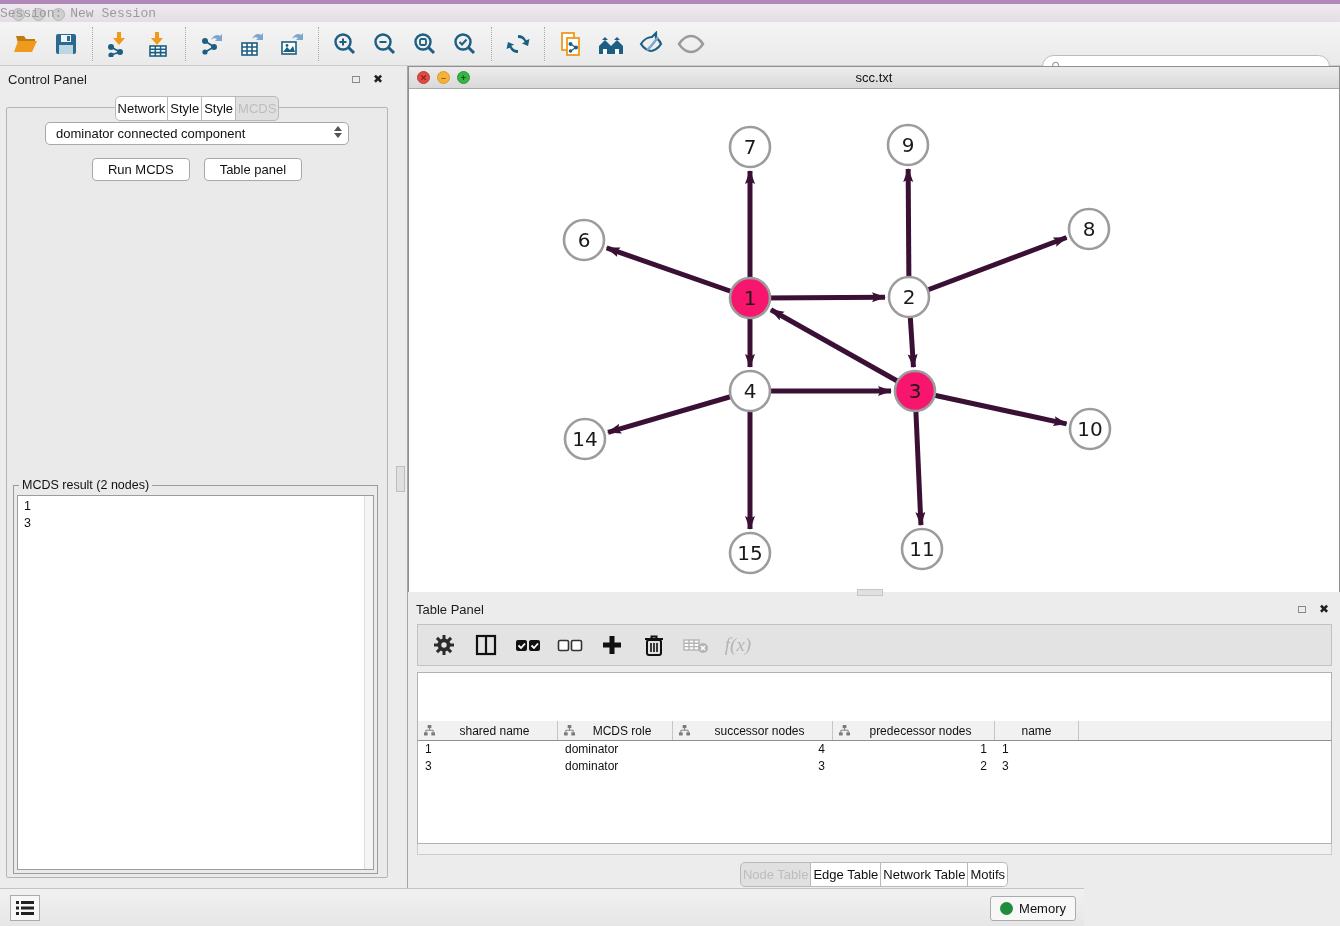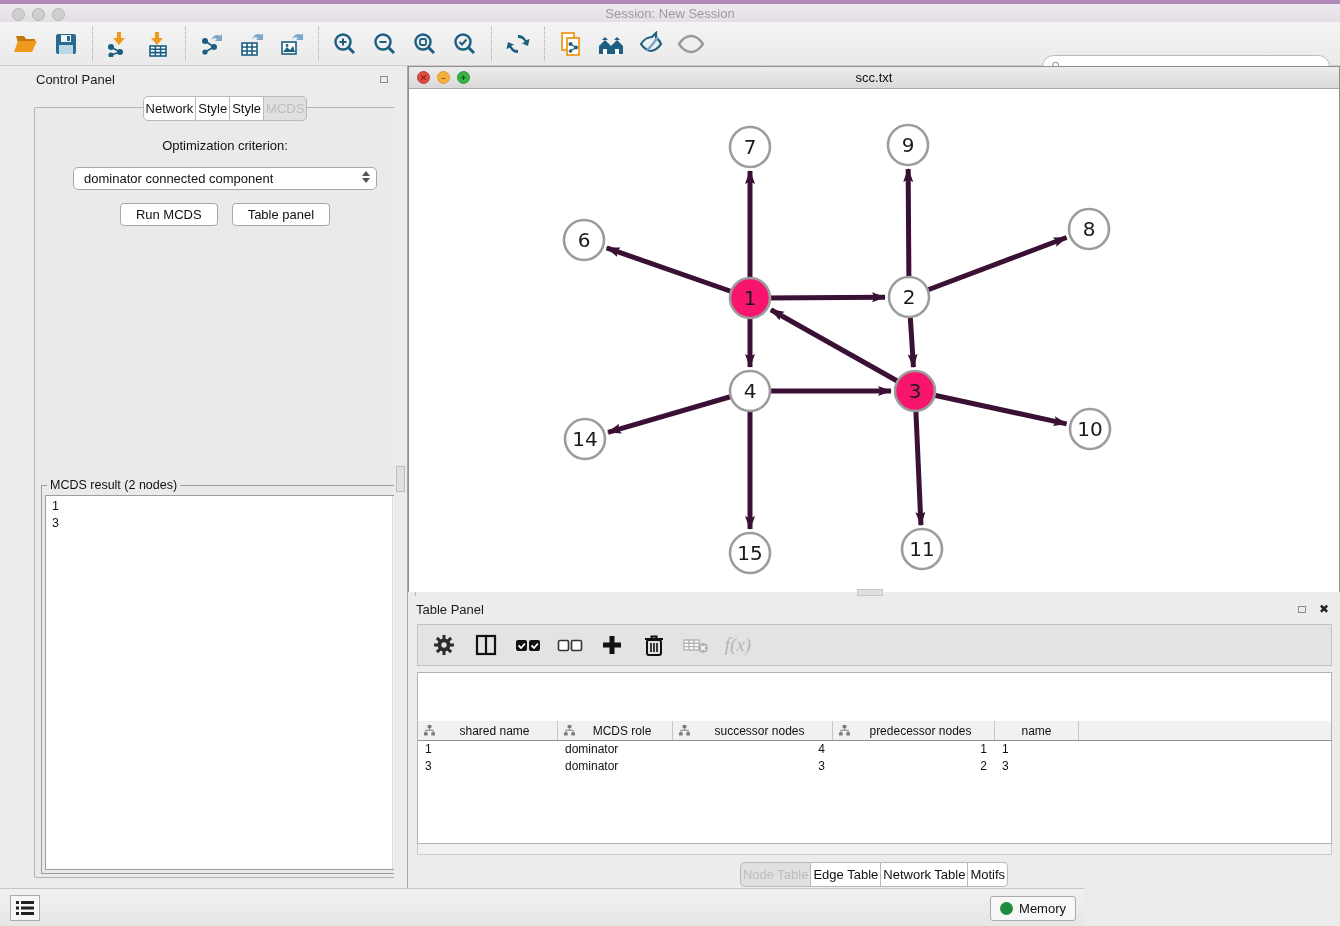--- a/index.html
+++ b/index.html
@@ -3,38 +3,38 @@
 <meta charset="utf-8">
 <style>
   * { margin:0; padding:0; box-sizing:border-box; }
   html,body { width:1340px; height:926px; font-family:"Liberation Sans","DejaVu Sans",sans-serif; background:#ececec; overflow:hidden; position:relative; }
 
   
   .titlebar { position:absolute; left:0; top:0; width:1340px; height:22px;
     background:linear-gradient(#efeaf0,#e3dde4); border-top:4px solid #b188ba; }
   .traffic { position:absolute; top:4px; display:flex; gap:7px; left:12px; }
   .traffic .light { width:13px; height:13px; border-radius:50%; background:#cfcfcf; border:1px solid #b5b5b5; position:relative; font-size:9px; line-height:11px; text-align:center; color:rgba(0,0,0,.45); }
-  .titlebar .wtitle { position:absolute; left:0; right:0; top:2px; text-align:center; font-size:13px; color:#9b9b9b; }
+  .titlebar .wtitle { position:absolute; left:0; right:0; top:2px; text-align:left; font-size:13px; color:#9b9b9b;font-family:Liberation Mono, monospace; }
 
   
   .toolbar { position:absolute; left:0; top:22px; width:1340px; height:44px;
     background:linear-gradient(#f4f4f4,#eaeaea); border-bottom:1px solid #cccccc; display:flex; align-items:center; padding-left:6px; }
   .tbtn { width:40px; height:36px; display:flex; align-items:center; justify-content:center; border-radius:4px; }
   .tdiv { width:1px; height:34px; border-left:1px dotted #aaaaaa; margin:0 6px; }
   .searchbox { position:absolute; right:10px; top:33px; width:288px; height:23px; background:#ffffff; border:1px solid #bbbbbb; border-radius:12px; display:flex; align-items:center; padding-left:8px; }
   .searchbox input { border:none; outline:none; flex:1; font-size:12px; background:transparent; }
   .mag { color:#9a9a9a; font-size:13px; margin-right:4px; }
 
   
   .panel-header { height:26px; display:flex; align-items:center; padding:0 8px; font-size:13px; color:#1c1c1c; }
   .panel-header .ph-title { flex:1; }
   .ph-btn { width:16px; height:16px; display:flex; align-items:center; justify-content:center; font-size:12px; color:#222; margin-left:6px; }
 
   
-  .control-panel { position:absolute; left:0; top:66px; width:394px; height:822px; background:#ececec;margin-left:28px; }
+  .control-panel { position:absolute; left:0; top:66px; width:394px; height:822px; background:#ececec; }
   .cp-tabs { position:absolute; left:0; right:0; top:30px; display:flex; justify-content:center; z-index:2; }
   .seg-tab { font-size:13px; padding:4px 2px; background:#ffffff; border:1px solid #b9b9b9; border-left:none; color:#111; cursor:default; }
   .seg-tab:first-child { border-left:1px solid #b9b9b9; border-radius:5px 0 0 5px; }
   .seg-tab:last-child { border-radius:0 5px 5px 0; }
   .seg-tab.selected { background:#e0e0e0; color:#bdbdbd; }
   .cp-content { position:absolute; left:6px; right:6px; top:41px; bottom:10px; border:1px solid #b5b5b5; background:#eaeaea; border-radius:2px; }
   .opt-label { text-align:center; margin-top:30px; font-size:13px; color:#111; }
   .opt-select { position:relative; margin:14px 38px 0 38px; height:23px; background:#ffffff; border:1px solid #a8a8a8; border-radius:5px; font-size:13px; display:flex; align-items:center; padding-left:10px; color:#111; }
   .opt-select .stepper { position:absolute; right:6px; top:3px; display:flex; flex-direction:column; gap:2px; }
   .stepper i { width:0; height:0; border-left:4px solid transparent; border-right:4px solid transparent; }
@@ -241,21 +241,20 @@
     <span class="ph-btn">□</span>
     <span class="ph-btn">✖</span>
   </div>
   <div class="cp-tabs" id="cp-tabs">
       <div class="seg-tab">Network</div>
       <div class="seg-tab">Style</div>
       <div class="seg-tab">Style</div>
       <div class="seg-tab selected">MCDS</div>
     </div>
   <div class="cp-content">
-    <div class="opt-label">Optimization criterion:</div>
     <div class="opt-select">
       <span>dominator connected component</span>
       <span class="stepper">
           <i class="up"></i>
           <i class="dn"></i>
         </span>
     </div>
     <div class="cp-buttons">
       <button class="btn">Run MCDS</button>
       <button class="btn">Table panel</button>

